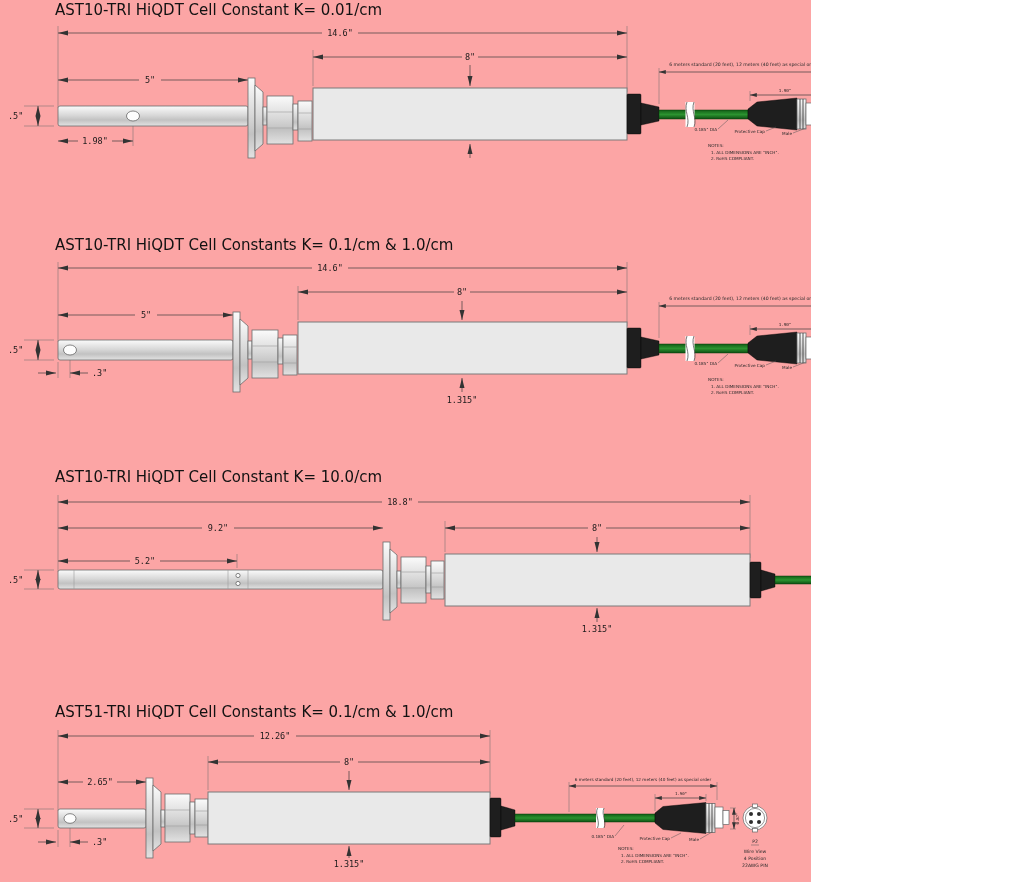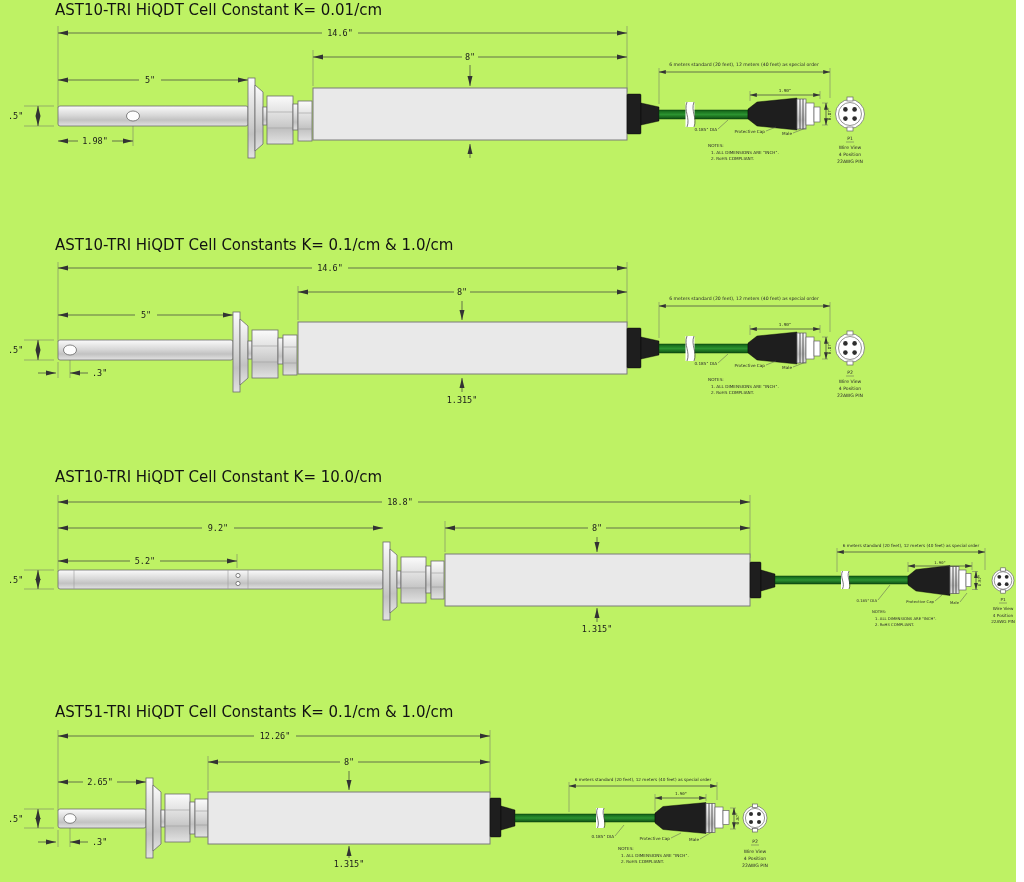--- a/index.html
+++ b/index.html
@@ -1,16 +1,16 @@
 <!DOCTYPE html>
 <html><head>
 <meta charset="utf-8">
 <style>
   html,body { margin:0; padding:0; background:#ffffff; }
-  #canvas { position:relative; width:1016px; height:882px; background:#bef264; overflow:hidden; }
+  #canvas { position:relative; width:811px; height:882px; background:#fca5a5; overflow:hidden; }
   svg { display:block; }
   svg text { user-select:none; }
   .t-title  { font:15px "DejaVu Sans","Liberation Sans",sans-serif; fill:#121212; }
   .t-dim    { font:8.5px "DejaVu Sans Mono","Liberation Mono",monospace; fill:#1a1a1a; }
   .t-sm     { font:4.6px "DejaVu Sans","Liberation Sans",sans-serif; fill:#2a2a2a; }
   .t-xs     { font:4.2px "DejaVu Sans","Liberation Sans",sans-serif; fill:#2a2a2a; }
   .t-dimxs  { font:4.2px "DejaVu Sans Mono","Liberation Mono",monospace; fill:#1a1a1a; }
   .mid { text-anchor:middle; }
   .end { text-anchor:end; }
   .ln-dim { stroke:#3d3d3d; stroke-width:.7; fill:none; }

